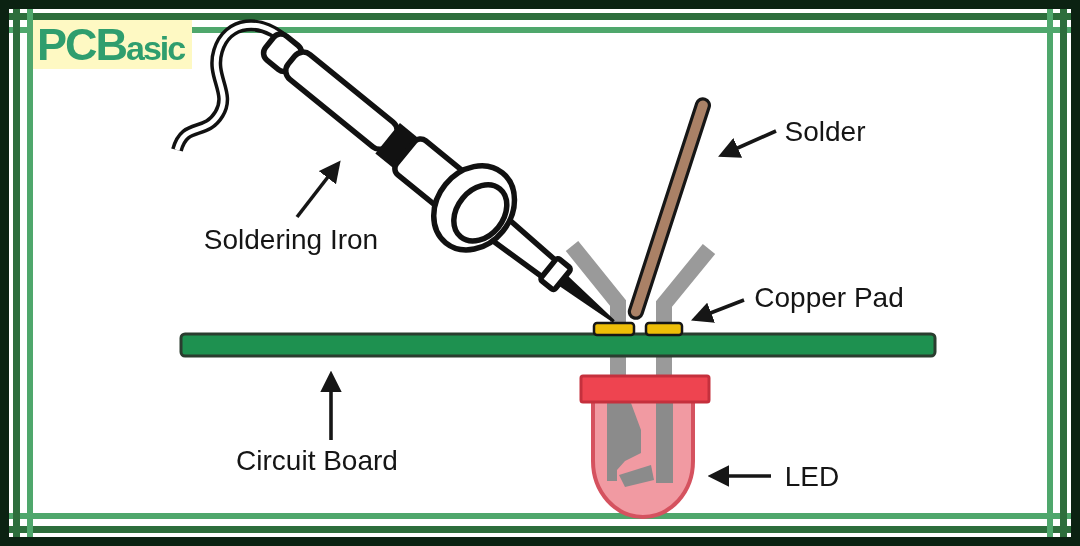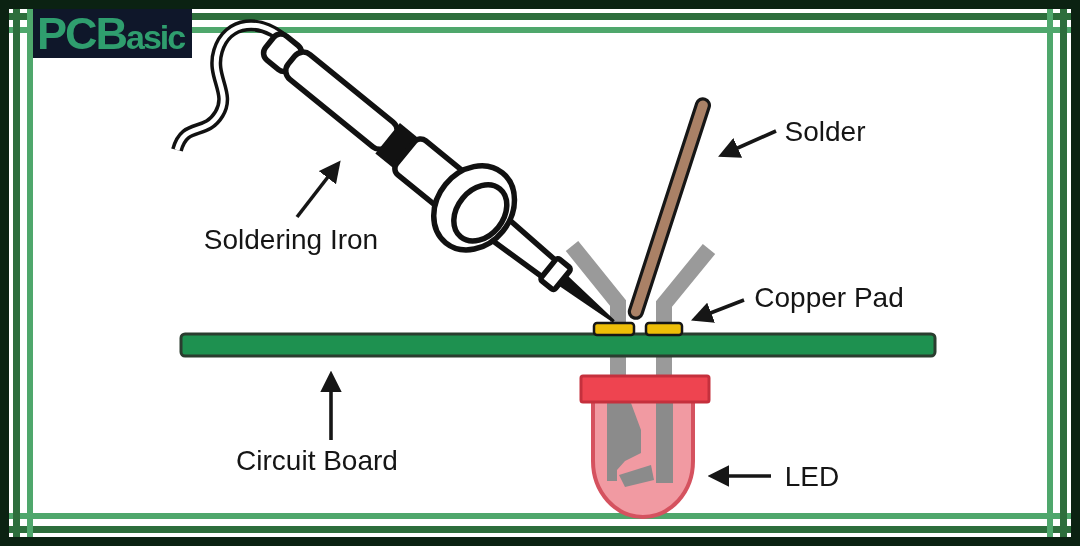--- a/index.html
+++ b/index.html
@@ -16,22 +16,22 @@
   .frame-line{position:absolute;background:var(--frame-forest,#2d6e3c);z-index:1;}
   .frame-line.medium{background:var(--frame-medium,#4fa76c);}
   .fl-h{left:0;right:0;height:7px;}
   .fl-v{top:0;bottom:0;width:7px;}
   .fl-top1{top:4px;}     .fl-top2{top:18px;height:6px;}
   .fl-bot1{bottom:4px;}  .fl-bot2{bottom:18px;height:6px;}
   .fl-left1{left:4px;}   .fl-left2{left:18px;width:6px;}
   .fl-right1{right:4px;} .fl-right2{right:18px;width:6px;}
 
   .logo{
-    position:absolute;left:24px;top:0;z-index:3;
-    background:#0f172a;padding:2px 8px 2px 4px;
+    position:absolute;left:24px;top:11px;z-index:3;
+    background:#fef9c3;padding:2px 8px 2px 4px;
     color:var(--logo-green,#2f9e6e);
     font-weight:bold;letter-spacing:-2px;line-height:1;
     white-space:nowrap;
   }
   .logo .p1{font-size:45px;}
   .logo .p2{font-size:34px;}
 
   svg.diagram{position:absolute;left:0;top:0;z-index:2;}
 
   .lbl{font-family:"Liberation Sans",sans-serif;font-size:28px;fill:#151515;}

